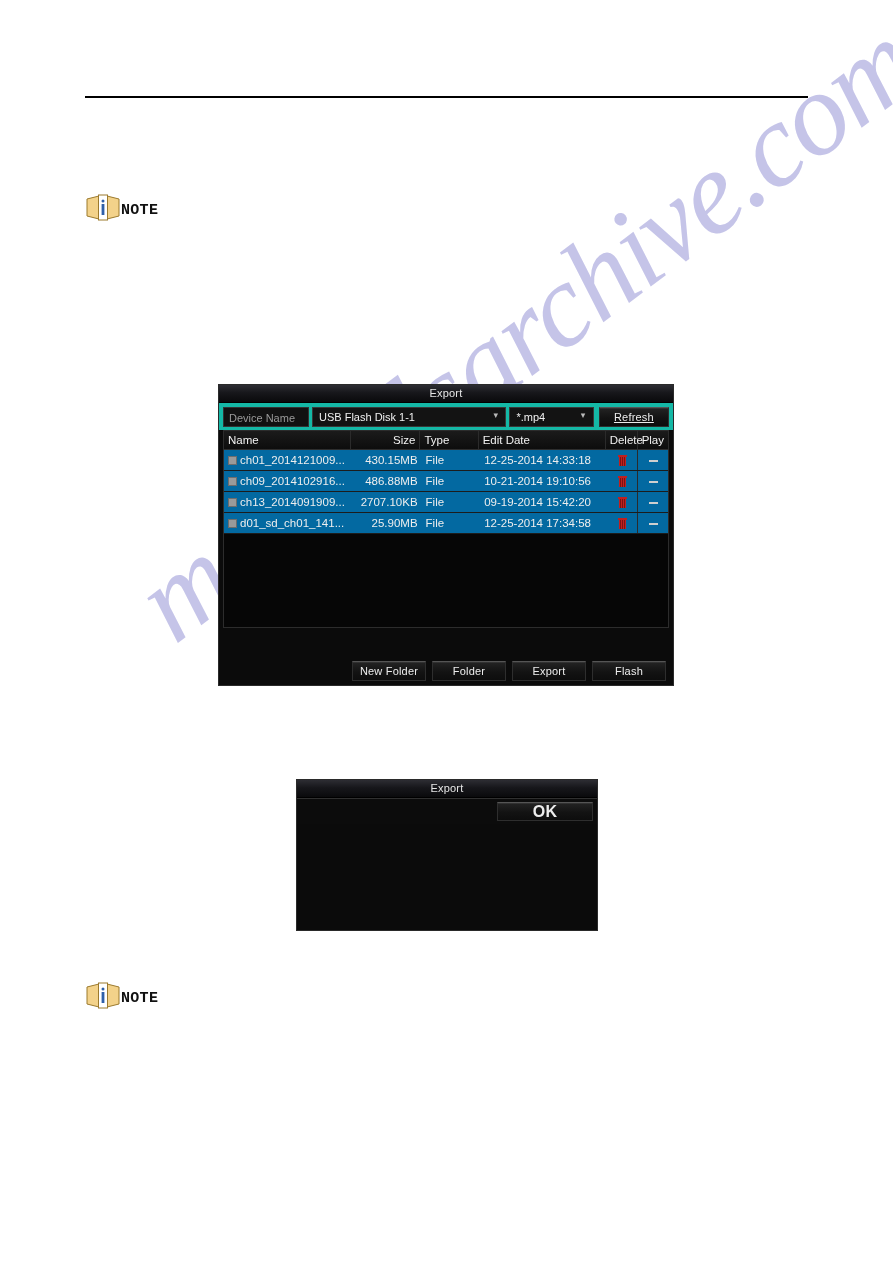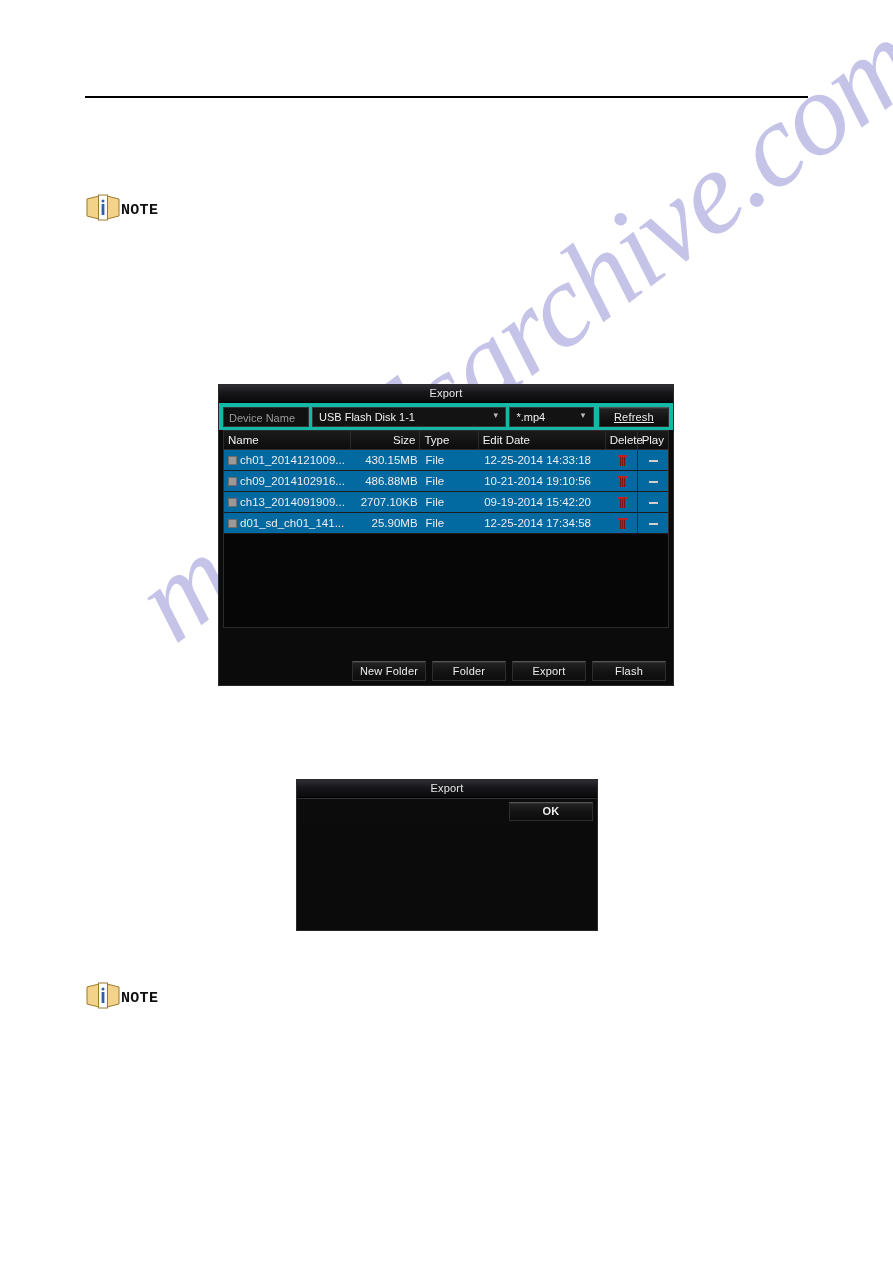--- a/index.html
+++ b/index.html
@@ -295,21 +295,21 @@
   }
   .msg-footer {
     height: 25px;
     background: #0c0c0c;
     border-top: 1px solid #303030;
     display: flex;
     justify-content: flex-end;
     align-items: center;
     padding-right: 4px;
   }
-  #ok-button { width: 84px; height: 19px; line-height: 17px; font-weight: bold; font-size: 11px; }
+  #ok-button { width: 96px; height: 19px; line-height: 17px; font-weight: bold; font-size: 16px; }
 </style>
 </head>
 <body>
 
 <div class="page-header-rule"></div>
 
 <div class="watermark">manualsarchive.com</div>
 
 <div class="note-block" style="left:86px; top:194px;">
   <span class="note-icon">

